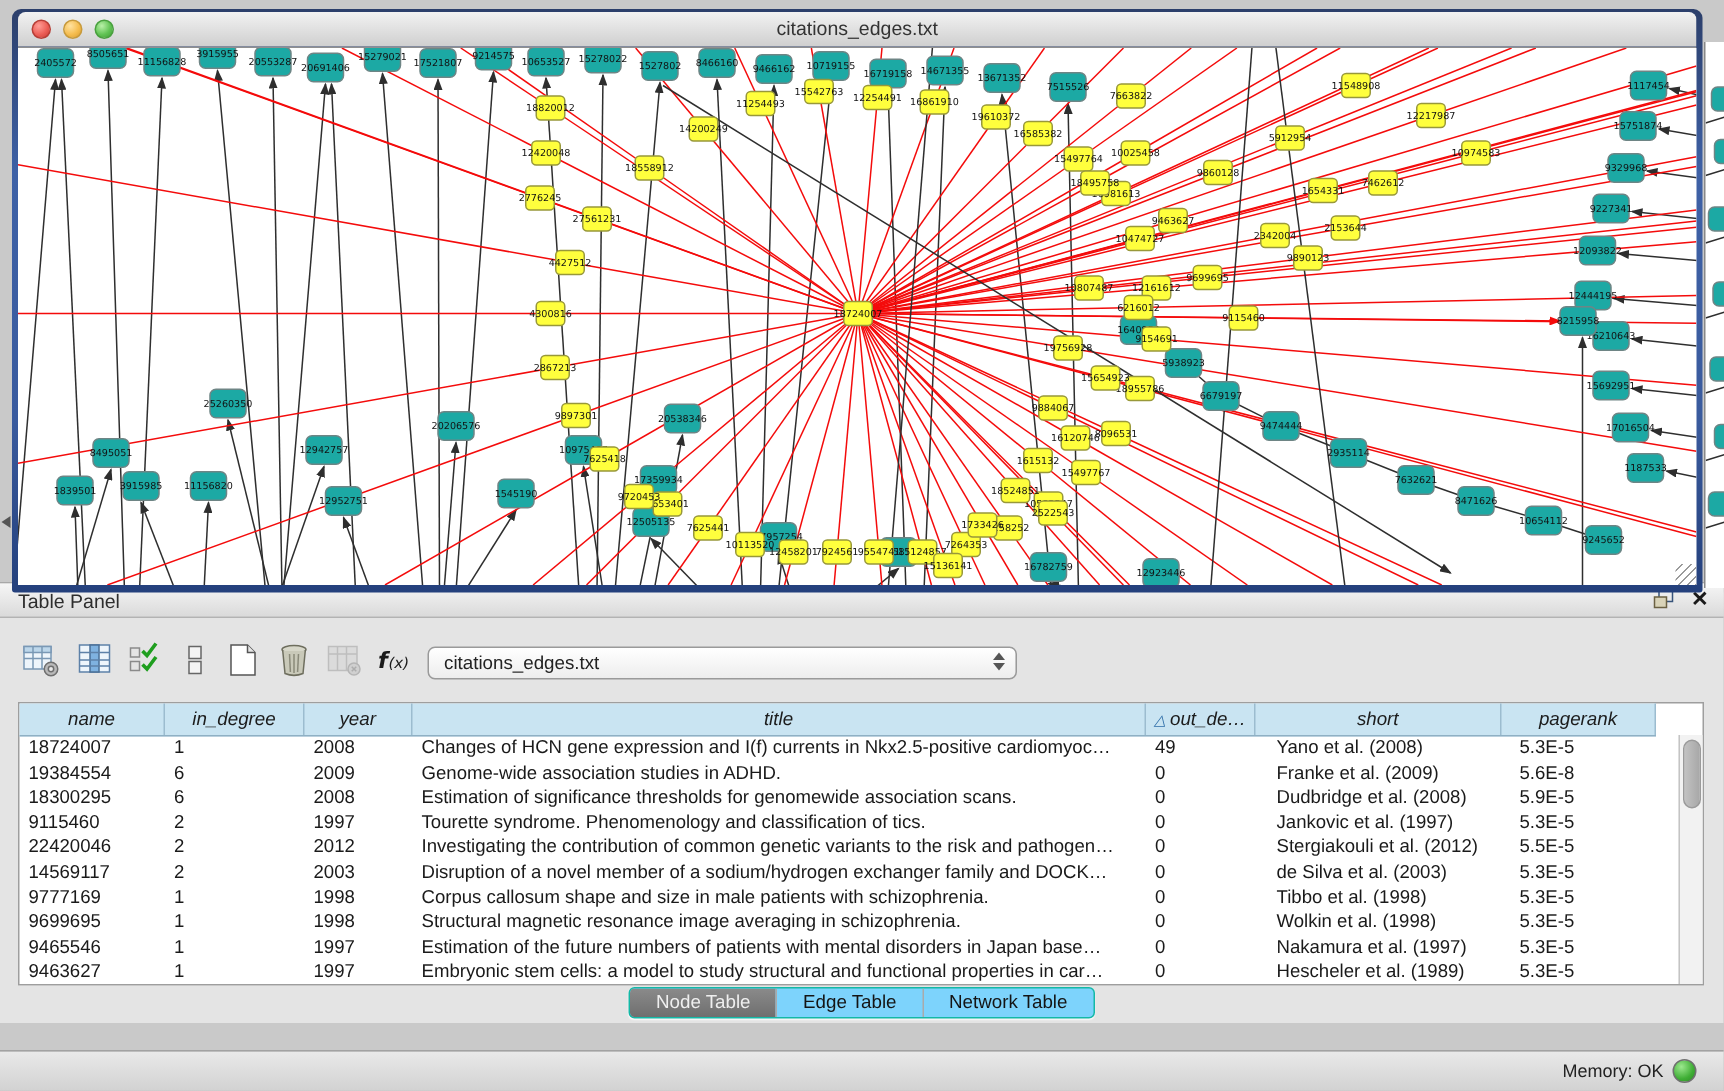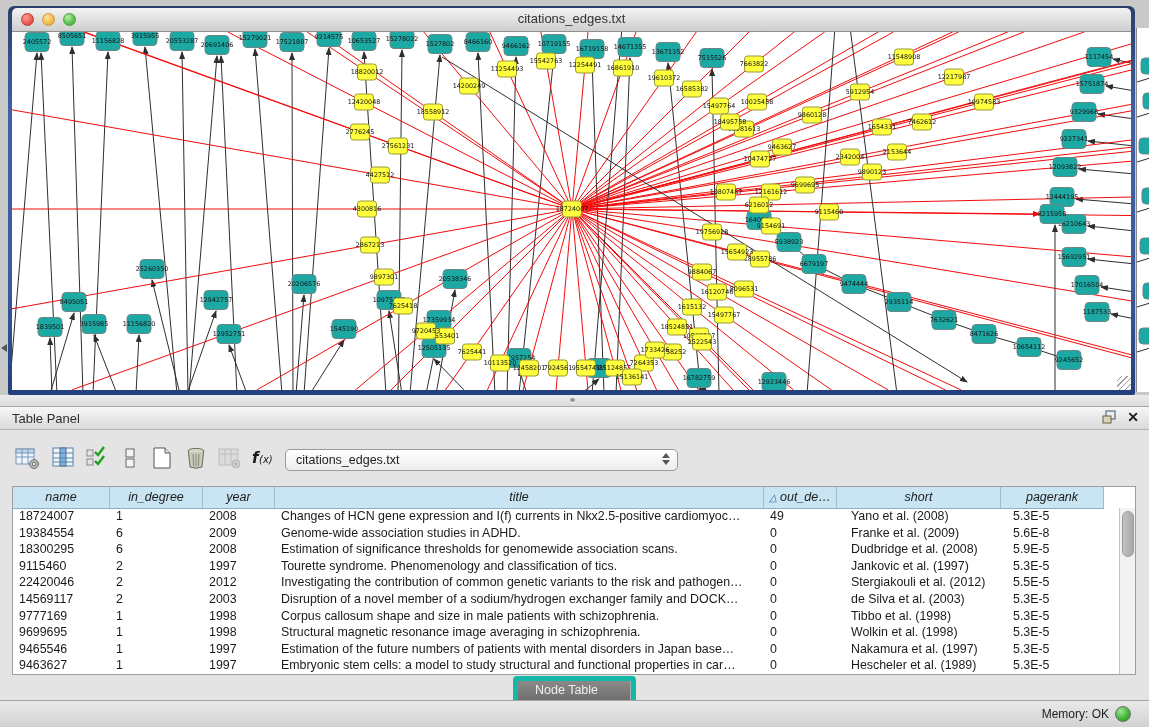--- a/index.html
+++ b/index.html
@@ -26,21 +26,21 @@
   .collapse-arrow{position:absolute;left:1px;top:344px;width:0;height:0;
     border-top:4px solid transparent;border-bottom:4px solid transparent;border-right:6px solid #555;}
 
   
   .divider{position:absolute;left:0;top:395px;width:1149px;height:11px;
     background:linear-gradient(#ececec,#dcdcdc);}
   .divider .dot{position:absolute;left:570px;top:3px;width:5px;height:4px;border-radius:2px;
     background:#9a9a9a;box-shadow:0 1px 0 #fff;}
 
   
-  .table-panel{position:absolute;left:0;top:406px;width:1149px;height:294px;background:#e4e4e4;border-top:1px solid #a8a8a8;box-sizing:border-box;}
+  .table-panel{position:absolute;left:0;top:388px;width:1149px;height:294px;background:#e4e4e4;border-top:1px solid #a8a8a8;box-sizing:border-box;}
   .panel-titlebar{height:22px;background:linear-gradient(#f6f6f6,#dadada);border-bottom:1px solid #b3b3b3;position:relative;}
   .panel-title{position:absolute;left:12px;top:4px;font-size:13px;color:#2d2d2d;}
   .float-icon{position:absolute;right:32px;top:3px;width:15px;height:14px;cursor:pointer;}
   .close-icon{position:absolute;right:10px;top:2px;font-size:14px;font-weight:bold;color:#1a1a1a;cursor:pointer;}
 
   .toolbar{position:absolute;left:0;top:22px;width:100%;height:54px;}
   .tbicon{position:absolute;top:16px;width:28px;height:26px;display:flex;align-items:center;justify-content:center;cursor:pointer;}
   .combo{position:absolute;left:285px;top:20px;width:393px;height:22px;border:1px solid #9a9a9a;border-radius:5px;
     background:linear-gradient(#ffffff,#ededed);box-sizing:border-box;font-size:12.5px;color:#222;
     line-height:20px;padding-left:10px;cursor:pointer;}
@@ -55,22 +55,22 @@
     overflow:hidden;white-space:nowrap;font-style:italic;}
   .sort-tri{color:#2f6ea8;font-size:10px;margin-right:3px;}
   .tbody{position:absolute;left:0;top:21px;bottom:0;width:1106px;overflow:hidden;}
   .tr{display:flex;height:16.6px;line-height:16.6px;font-size:12.4px;color:#1a1a1a;}
   .td{box-sizing:border-box;padding-left:6px;overflow:hidden;white-space:nowrap;}
   .vscroll{position:absolute;right:0;top:21px;bottom:0;width:15px;background:#f2f2f2;border-left:1px solid #c4c4c4;}
   .vthumb{position:absolute;left:2px;top:3px;width:10px;height:44px;border-radius:6px;
     background:linear-gradient(90deg,#c2c2c2,#a8a8a8);border:1px solid #9a9a9a;}
 
   .tabsbar{position:absolute;left:0;top:268px;width:100%;height:26px;display:flex;justify-content:center;}
-  .seg{display:flex;height:19px;margin-top:1px;border:5px solid #14b8a6;border-radius:4px;overflow:hidden;
-    background:#7dd3fc;box-shadow:0 1px 1px rgba(255,255,255,.8);flex-direction:column;}
+  .seg{display:flex;height:19px;margin-top:1px;border:1px solid #14b8a6;border-radius:4px;overflow:hidden;
+    background:#7dd3fc;box-shadow:0 1px 1px rgba(255,255,255,.8);}
   .seg .tab{padding:0 17px;font-size:12.5px;line-height:19px;color:#141414;border-right:1px solid #aaa;cursor:pointer;}
   .seg .tab:last-child{border-right:none;}
   .seg .tab.active{background:linear-gradient(#8a8a8a,#6f6f6f);color:#efefef;}
 
   
   .statusbar{position:absolute;left:0;top:700px;width:1149px;height:27px;
     background:linear-gradient(#e9e9e9,#d2d2d2);border-top:1px solid #a2a2a2;box-sizing:border-box;}
   .memlabel{position:absolute;right:40px;top:6px;font-size:12px;color:#222;}
   .memdot{position:absolute;right:18px;top:5px;width:14px;height:14px;border-radius:50%;
     background:radial-gradient(circle at 35% 30%,#9ce88e,#3fae35 60%,#2c8a26);border:1px solid #707070;}

